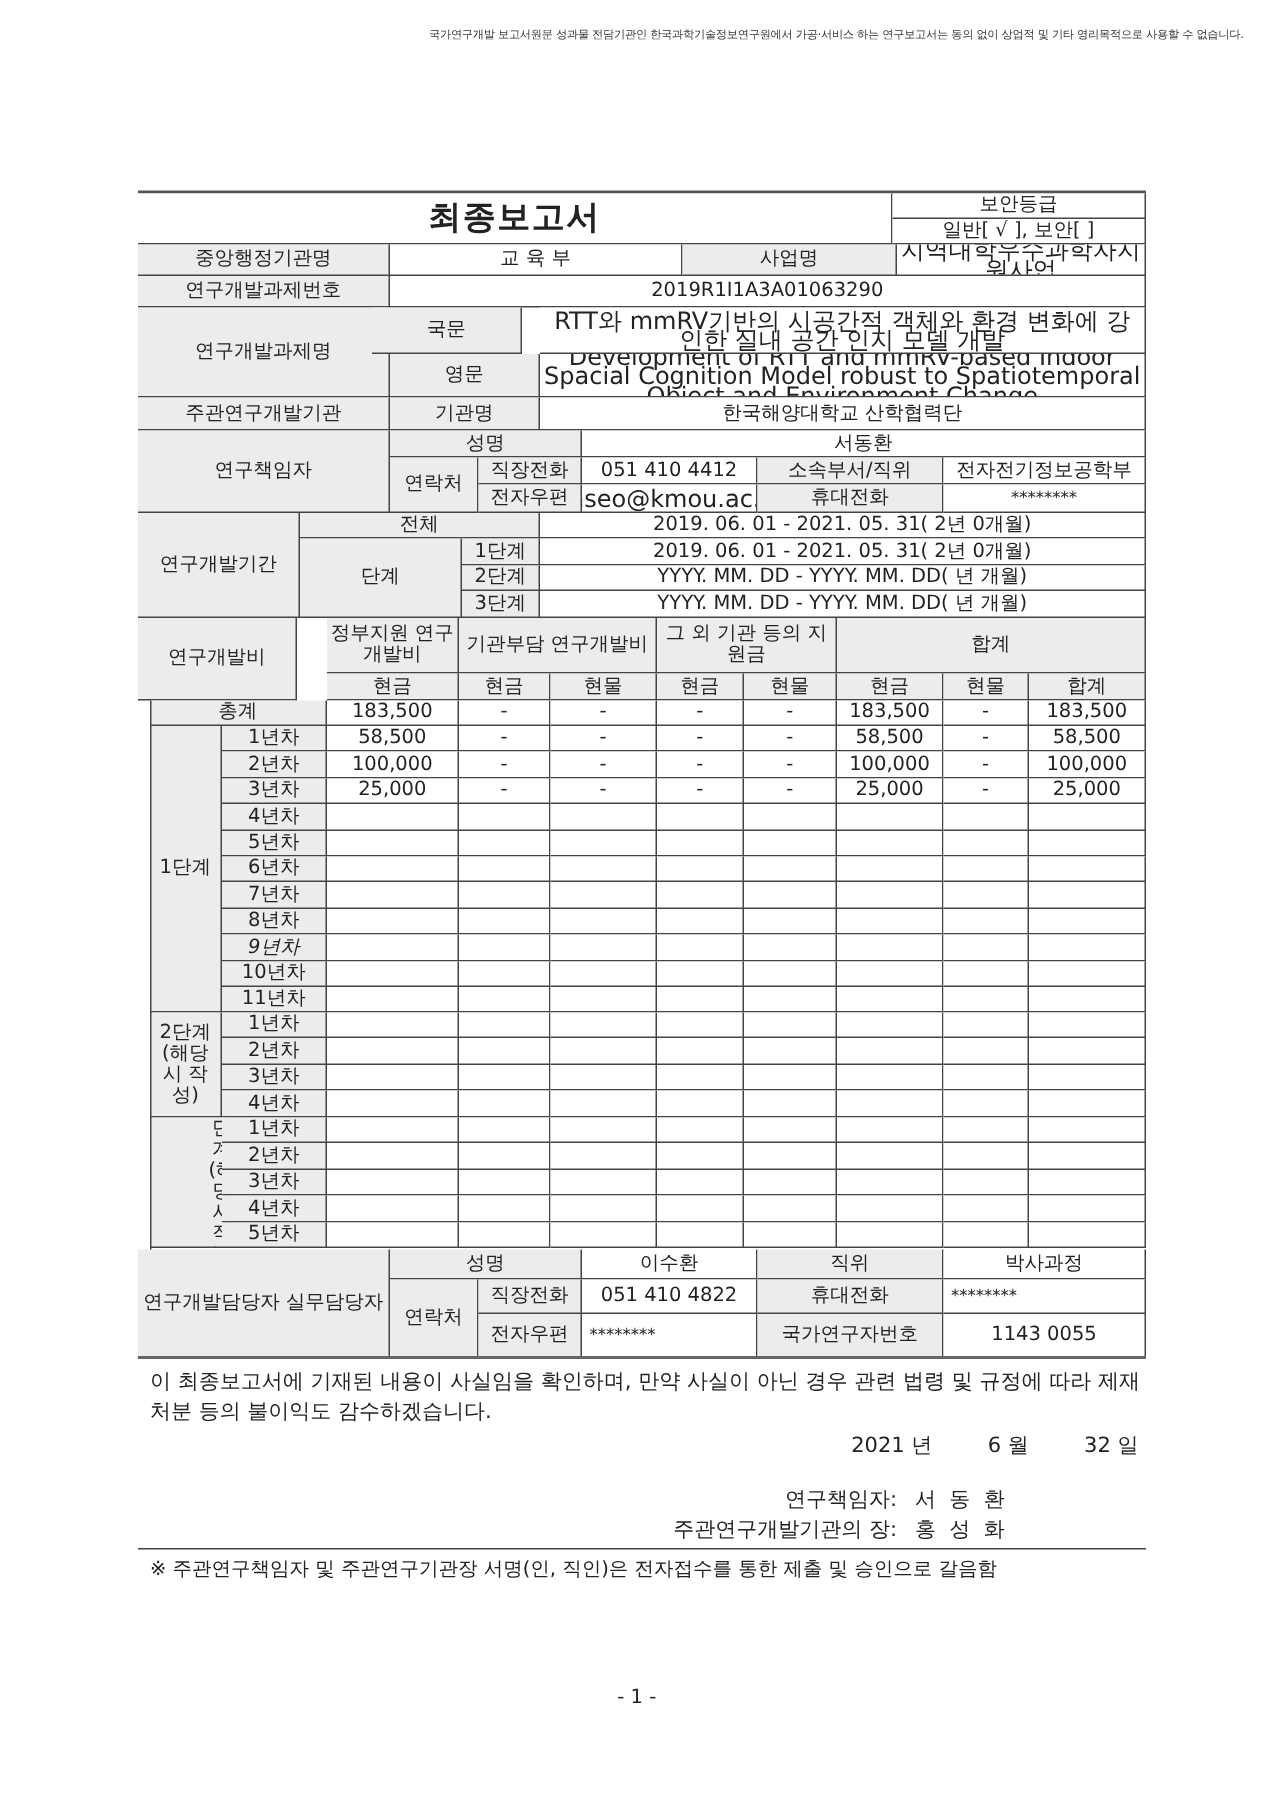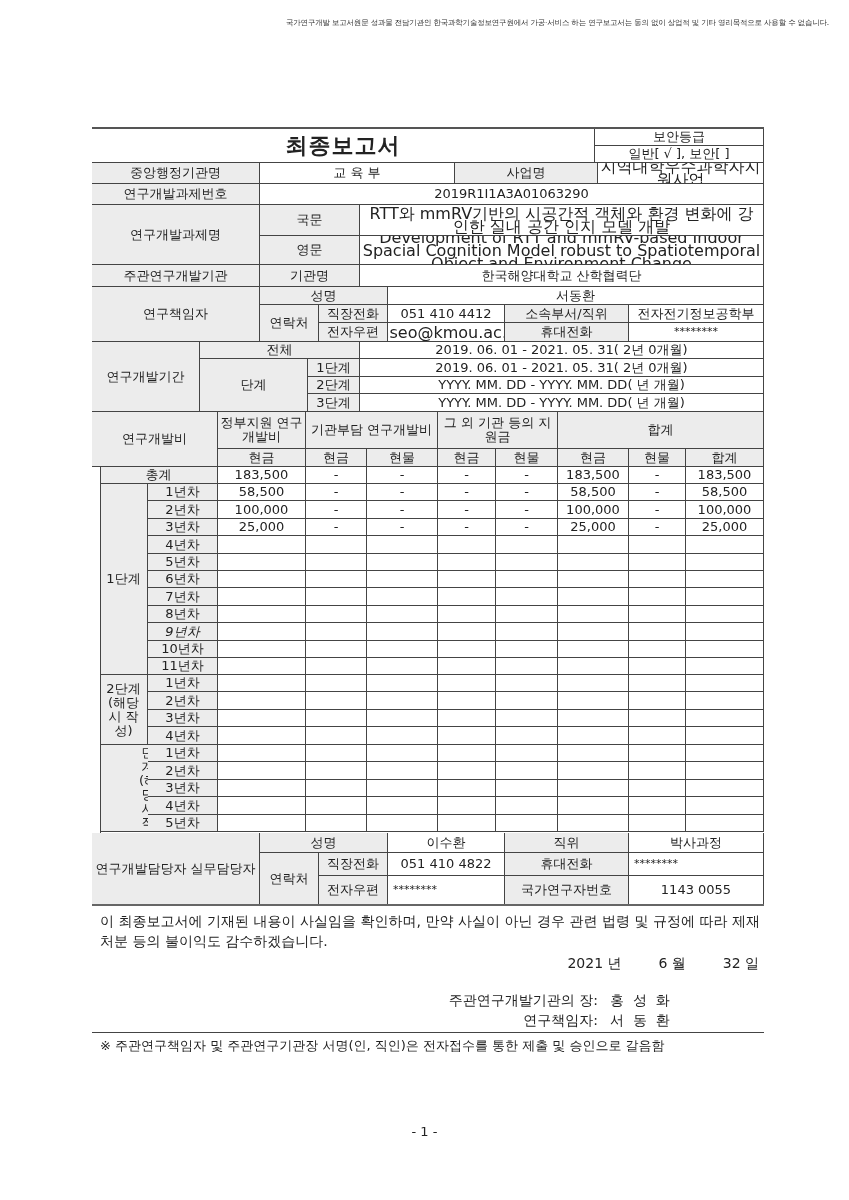--- a/index.html
+++ b/index.html
@@ -29,21 +29,21 @@
     <div class="c title" style="left: 92px; top: 129px; width: 503px; height: 34px;">최종보고서</div>
     <div class="c" style="left: 595px; top: 129px; width: 169px; height: 17px;">보안등급</div>
     <div class="c" style="left: 595px; top: 146px; width: 169px; height: 17px;">일반[ √ ], 보안[   ]</div>
     <div class="c g" style="left: 92px; top: 163px; width: 168px; height: 21px;">중앙행정기관명</div>
     <div class="c" style="left: 260px; top: 163px; width: 195px; height: 21px;">교 육 부</div>
     <div class="c g" style="left: 455px; top: 163px; width: 143px; height: 21px;">사업명</div>
     <div class="c small" style="left: 598px; top: 163px; width: 166px; height: 21px;">지역대학우수과학자지원사업</div>
     <div class="c g" style="left: 92px; top: 184px; width: 168px; height: 21px;">연구개발과제번호</div>
     <div class="c" style="left: 260px; top: 184px; width: 504px; height: 21px;">2019R1I1A3A01063290</div>
     <div class="c g" style="left: 92px; top: 205px; width: 168px; height: 60px; text-align: center;">연구개발과제명</div>
-    <div class="c g" style="left: 260px; top: 205px; width: 100px; height: 31px; text-align: right;">국문</div>
+    <div class="c g" style="left: 248px; top: 205px; width: 100px; height: 31px; text-align: right;">국문</div>
     <div class="c small" style="left: 360px; top: 205px; width: 404px; height: 31px;">RTT와 mmRV기반의 시공간적 객체와 환경 변화에 강인한 실내 공간 인지 모델 개발</div>
     <div class="c g" style="left: 260px; top: 236px; width: 100px; height: 29px;">영문</div>
     <div class="c small" style="left: 360px; top: 236px; width: 404px; height: 29px;">Development of RTT and mmRV-based Indoor Spacial Cognition Model robust to Spatiotemporal Object and Environment Change</div>
     <div class="c g" style="left: 92px; top: 265px; width: 168px; height: 22px;">주관연구개발기관</div>
     <div class="c g" style="left: 260px; top: 265px; width: 100px; height: 22px;">기관명</div>
     <div class="c" style="left: 360px; top: 265px; width: 404px; height: 22px;">한국해양대학교 산학협력단</div>
     <div class="c g" style="left: 92px; top: 287px; width: 168px; height: 55px;">연구책임자</div>
     <div class="c g" style="left: 260px; top: 287px; width: 128px; height: 18px;">성명</div>
     <div class="c" style="left: 388px; top: 287px; width: 376px; height: 18px;">서동환</div>
     <div class="c g" style="left: 260px; top: 305px; width: 59px; height: 37px;">연락처</div>
@@ -58,21 +58,21 @@
     <div class="c g" style="left: 92px; top: 342px; width: 108px; height: 70px;">연구개발기간</div>
     <div class="c g" style="left: 200px; top: 342px; width: 160px; height: 17px;">전체</div>
     <div class="c" style="left: 360px; top: 342px; width: 404px; height: 17px;">2019. 06. 01 - 2021. 05. 31( 2년 0개월)</div>
     <div class="c g" style="left: 200px; top: 359px; width: 108px; height: 53px;">단계</div>
     <div class="c g" style="left: 308px; top: 359px; width: 52px; height: 18px;">1단계</div>
     <div class="c" style="left: 360px; top: 359px; width: 404px; height: 18px;">2019. 06. 01 - 2021. 05. 31( 2년 0개월)</div>
     <div class="c g" style="left: 308px; top: 377px; width: 52px; height: 17px;">2단계</div>
     <div class="c" style="left: 360px; top: 377px; width: 404px; height: 17px;">YYYY. MM. DD - YYYY. MM. DD(  년   개월)</div>
     <div class="c g" style="left: 308px; top: 394px; width: 52px; height: 18px;">3단계</div>
     <div class="c" style="left: 360px; top: 394px; width: 404px; height: 18px;">YYYY. MM. DD - YYYY. MM. DD(  년   개월)</div>
-    <div class="c g" style="left: 92px; top: 412px; width: 126px; height: 55px;">연구개발비</div>
+    <div class="c g" style="left: 92px; top: 412px; width: 106px; height: 55px;">연구개발비</div>
     <div class="c g" style="left: 218px; top: 412px; width: 88px; height: 37px;">정부지원 연구개발비</div>
     <div class="c g" style="left: 306px; top: 412px; width: 132px; height: 37px;">기관부담 연구개발비</div>
     <div class="c g" style="left: 438px; top: 412px; width: 120px; height: 37px;">그 외 기관 등의 지원금</div>
     <div class="c g" style="left: 558px; top: 412px; width: 206px; height: 37px;">합계</div>
     <div class="c g" style="left: 218px; top: 449px; width: 88px; height: 18px;">현금</div>
     <div class="c g" style="left: 306px; top: 449px; width: 61px; height: 18px;">현금</div>
     <div class="c g" style="left: 367px; top: 449px; width: 71px; height: 18px;">현물</div>
     <div class="c g" style="left: 438px; top: 449px; width: 58px; height: 18px;">현금</div>
     <div class="c g" style="left: 496px; top: 449px; width: 62px; height: 18px;">현물</div>
     <div class="c g" style="left: 558px; top: 449px; width: 71px; height: 18px;">현금</div>
@@ -296,25 +296,25 @@
   <span style="display:inline-block;width:28px"></span>
   <span>6</span>
   <span>월</span>
   <span style="display:inline-block;width:28px"></span>
   <span>32</span>
   <span>일</span>
 </div>
 
 <div style="position:absolute; top:990px; left:400px; width:320px; font-size:14px; line-height:20px;">
   <div style="display:flex;">
+    <span style="width:210px;text-align:right;padding-right:12px;box-sizing:border-box;">연구책임자:</span>
+    <span style="white-space:pre;">서  동  환</span>
+  </div>
+  <div style="display:flex;">
     <span style="width:210px;text-align:right;padding-right:12px;box-sizing:border-box;">주관연구개발기관의 장:</span>
     <span style="white-space:pre;">홍  성  화</span>
   </div>
-  <div style="display:flex;">
-    <span style="width:210px;text-align:right;padding-right:12px;box-sizing:border-box;">연구책임자:</span>
-    <span style="white-space:pre;">서  동  환</span>
-  </div>
 </div>
 
 <div class="topline" style="top:1032px; height:1px; background:#444;"></div>
 <div style="position:absolute; top:1037px; left:100px; font-size:13px;">※ 주관연구책임자 및 주관연구기관장 서명(인, 직인)은 전자접수를 통한 제출 및 승인으로 갈음함</div>
 
 <div class="pageno">- 1 -</div>
 
 </body></html>

